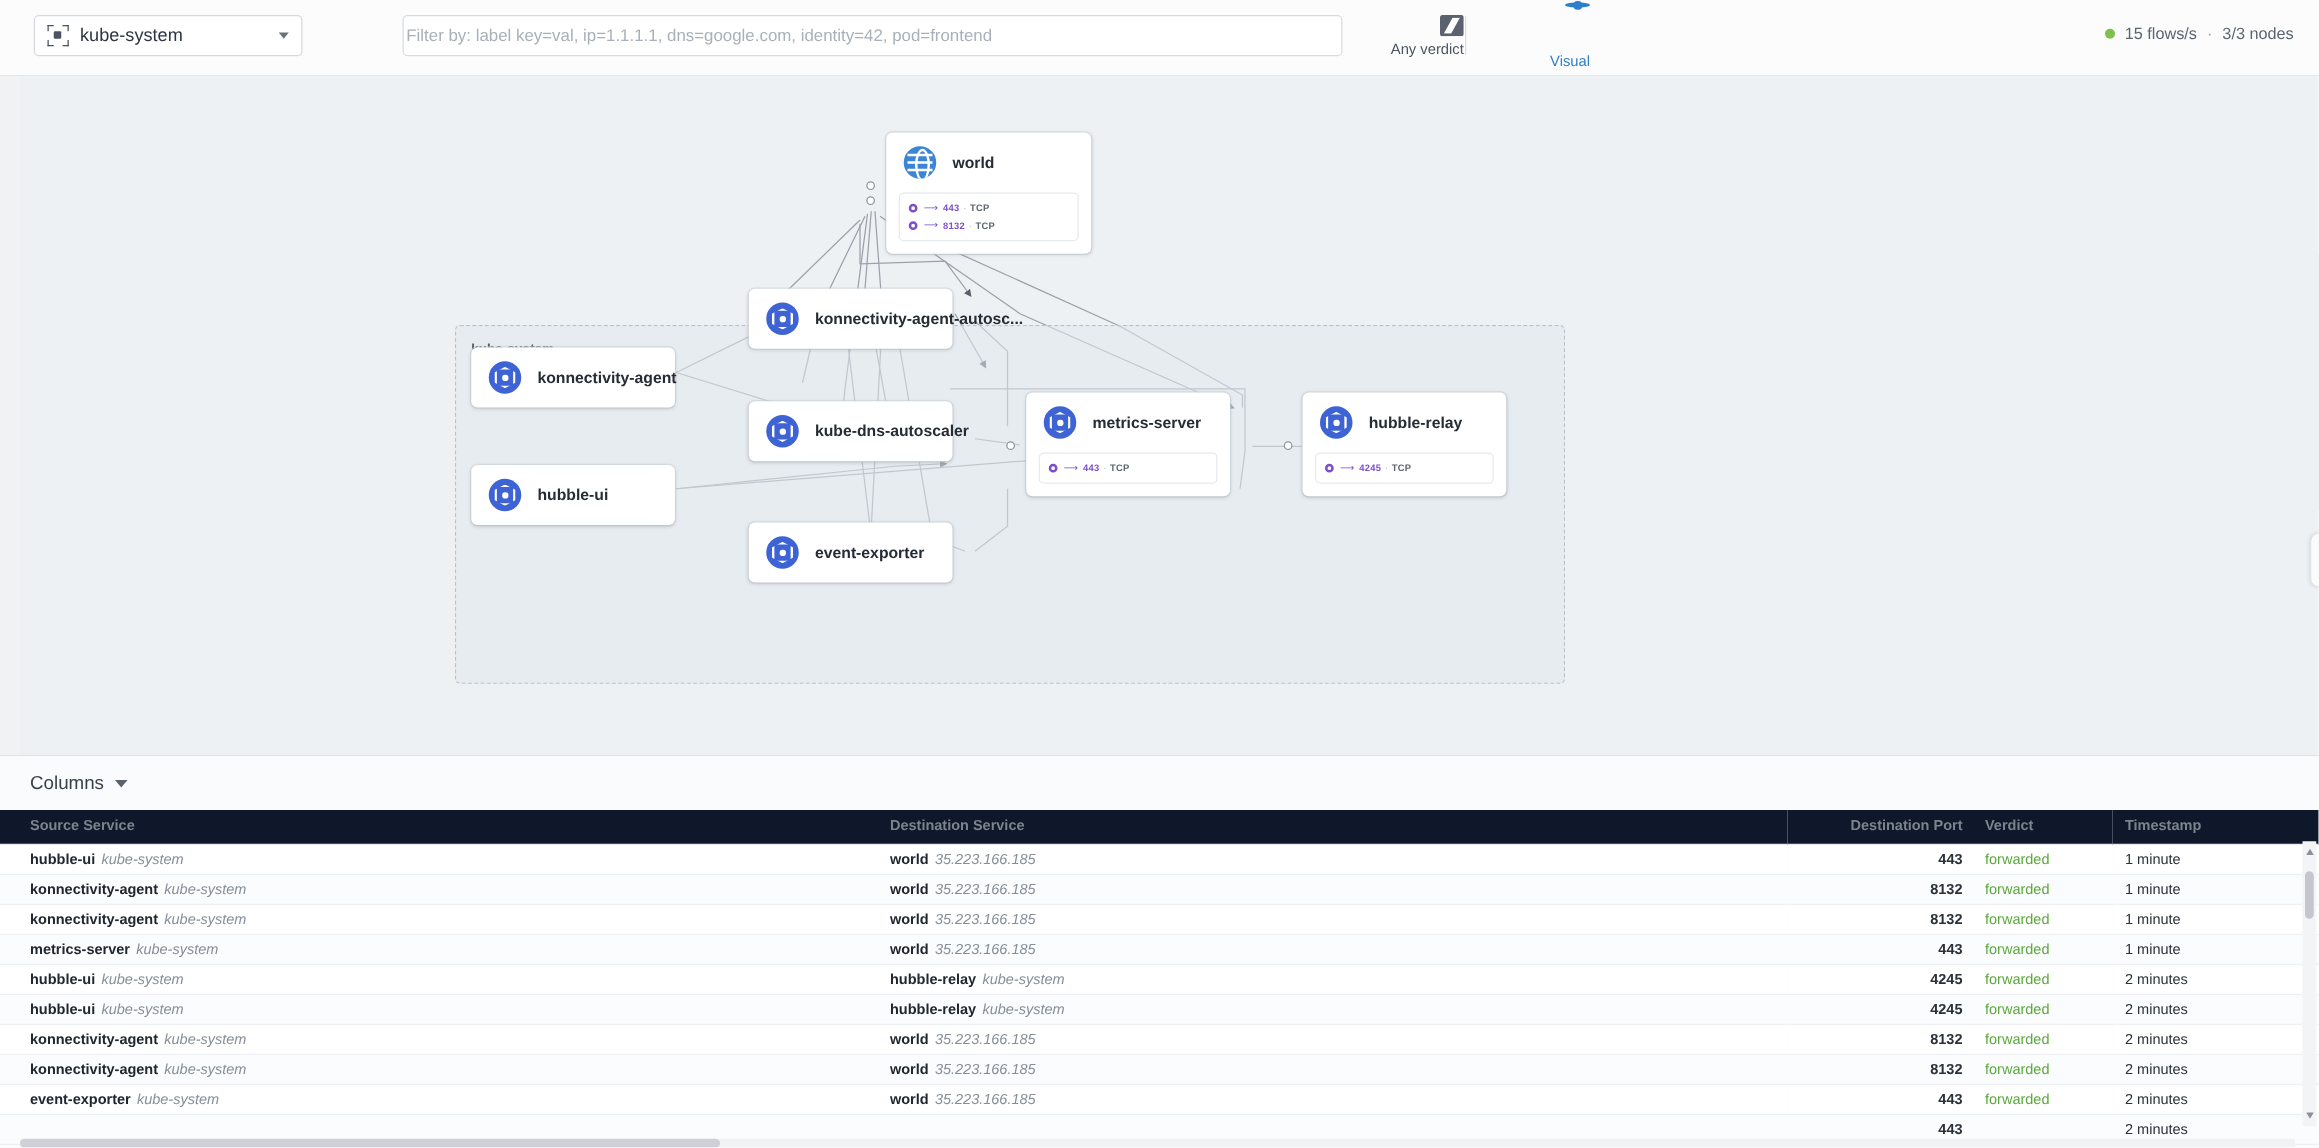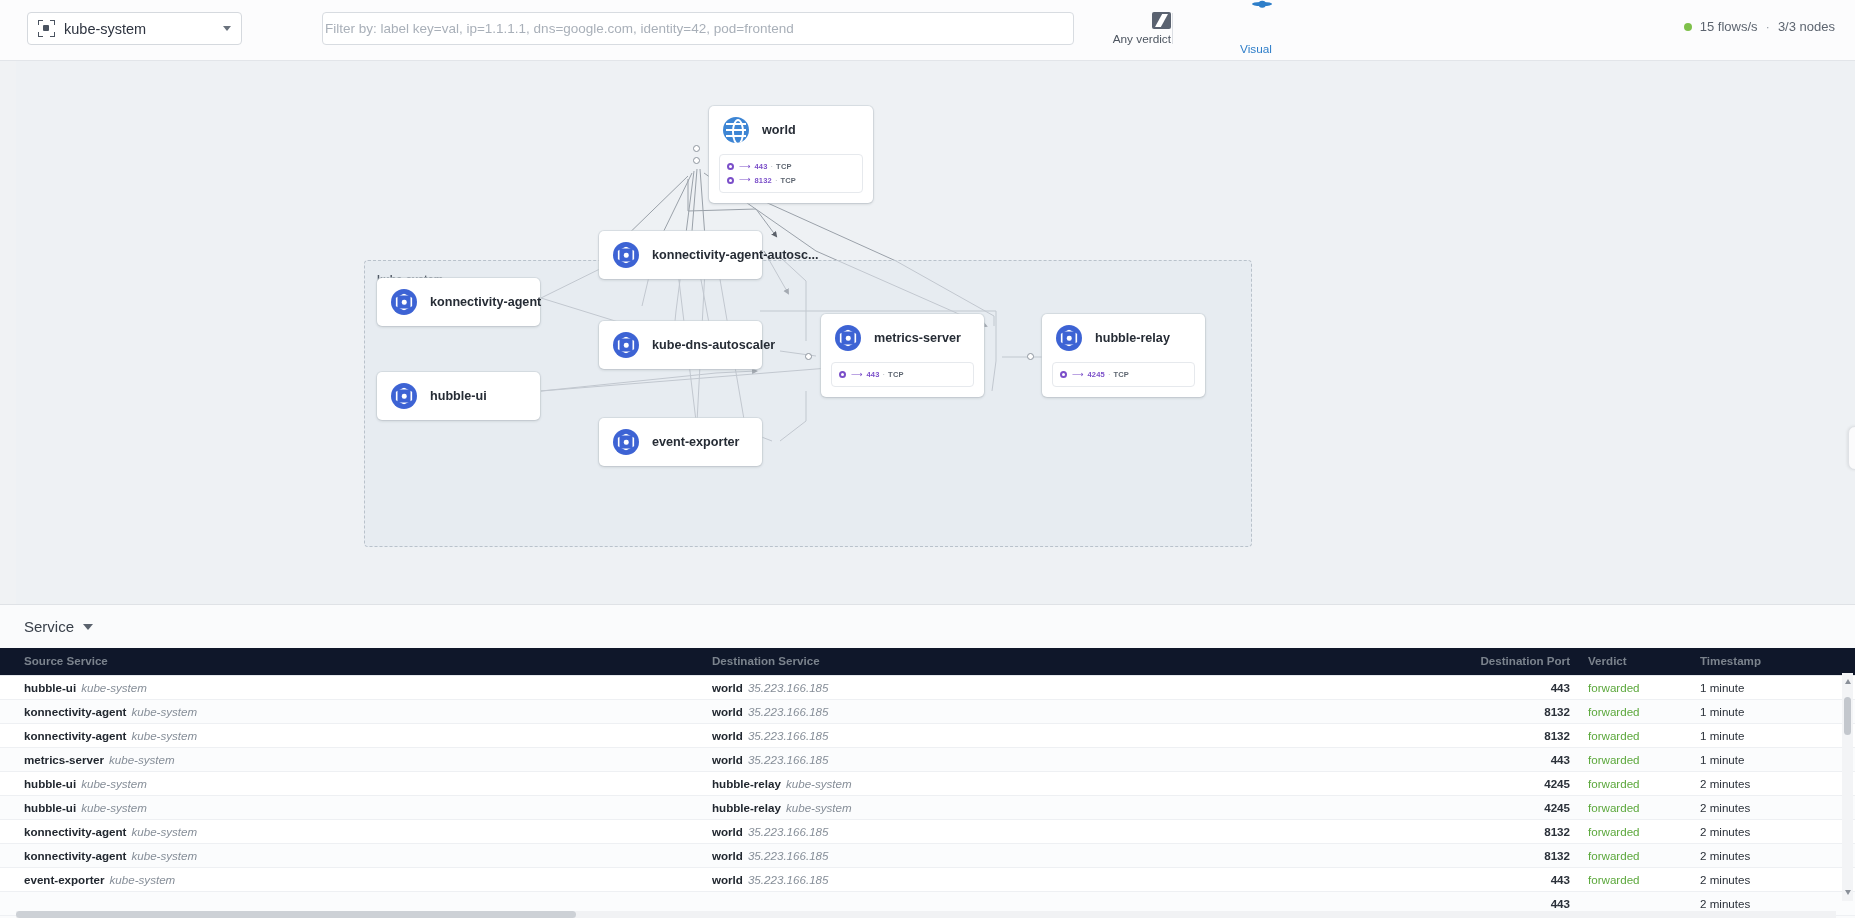--- a/index.html
+++ b/index.html
@@ -392,21 +392,21 @@
     </div>
   </div>
   <div class="edge-dot" style="left:1011px;top:292px;"></div>
 
   <div class="right-handle"></div>
 </div>
 
 <div class="panel">
   <div class="columns-bar">
     <div class="columns-btn">
-      <span>Service</span>
+      <span>Columns</span>
       <span class="cv"></span>
     </div>
   </div>
 
   <div class="table-scroll">
     <table>
       <thead>
         <tr>
           <th class="c-src">Source Service</th>
           <th class="c-dst">Destination Service</th>

